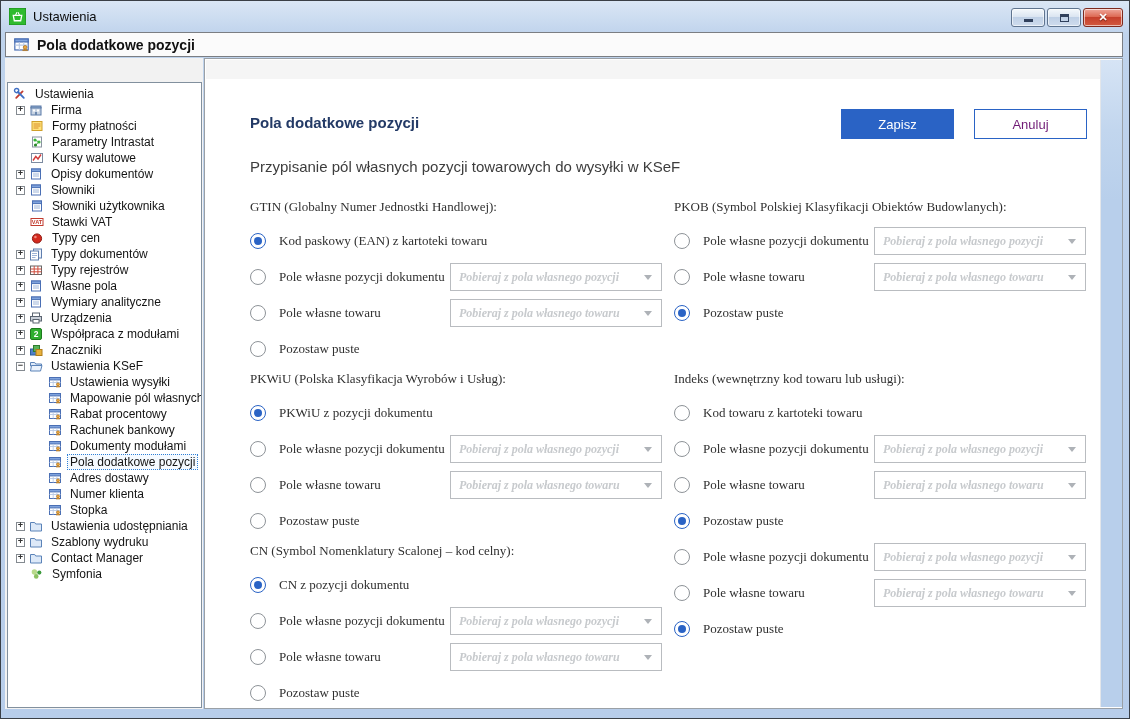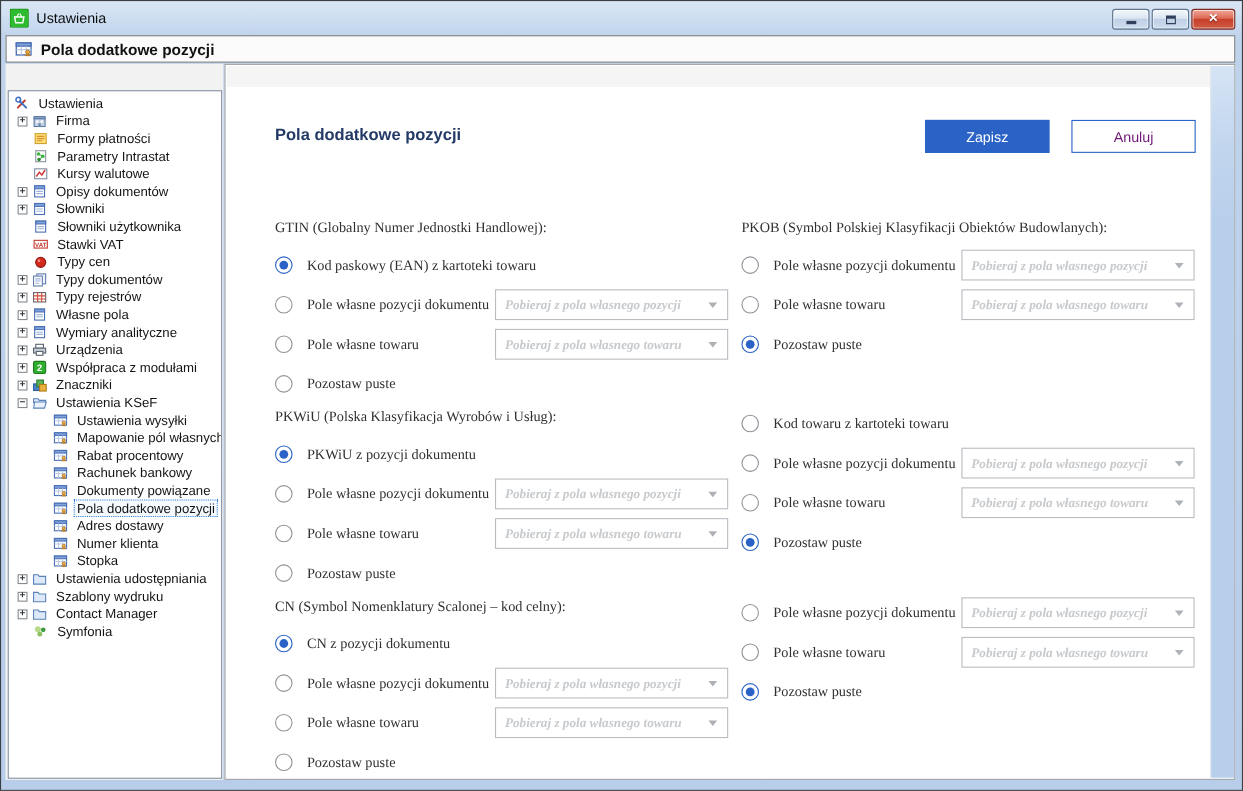--- a/index.html
+++ b/index.html
@@ -300,21 +300,21 @@
           <span class="tlabel">Rachunek bankowy</span>
         </div>
         <div class="tree-row lvl2">
           <span class="ticon14"><svg viewBox="0 0 14 14" width="100%" height="100%">
               <rect x="1.5" y="2.5" width="11" height="9" fill="#fff" stroke="#4a6fb4"></rect>
               <rect x="1.5" y="2.5" width="11" height="2.4" fill="#7fa3dd" stroke="#4a6fb4"></rect>
               <path d="M5.2 4.9v6.6M8.9 4.9v6.6M1.5 7.5h11" stroke="#b9c9e4" stroke-width=".9"></path>
               <circle cx="10" cy="9.3" r="1.5" fill="#eda83f" stroke="#a86f1f" stroke-width=".6"></circle>
               <path d="M8 12c.3-1.4 3.7-1.4 4 0z" fill="#eda83f" stroke="#a86f1f" stroke-width=".6"></path>
             </svg></span>
-          <span class="tlabel">Dokumenty powiązane</span>
+          <span class="tlabel">Dokumenty modułami</span>
         </div>
         <div class="tree-row lvl2 selected">
           <span class="ticon14"><svg viewBox="0 0 14 14" width="100%" height="100%">
               <rect x="1.5" y="2.5" width="11" height="9" fill="#fff" stroke="#4a6fb4"></rect>
               <rect x="1.5" y="2.5" width="11" height="2.4" fill="#7fa3dd" stroke="#4a6fb4"></rect>
               <path d="M5.2 4.9v6.6M8.9 4.9v6.6M1.5 7.5h11" stroke="#b9c9e4" stroke-width=".9"></path>
               <circle cx="10" cy="9.3" r="1.5" fill="#eda83f" stroke="#a86f1f" stroke-width=".6"></circle>
               <path d="M8 12c.3-1.4 3.7-1.4 4 0z" fill="#eda83f" stroke="#a86f1f" stroke-width=".6"></path>
             </svg></span>
           <span class="tlabel">Pola dodatkowe pozycji</span>
@@ -380,20 +380,21 @@
           <span class="tlabel">Symfonia</span>
         </div>
       </div>
   </div>
 
   <div class="main">
     <div class="main-strip"></div>
     <h1 class="page-title">Pola dodatkowe pozycji</h1>
     <div class="btn btn-save">Zapisz</div>
     <div class="btn btn-cancel">Anuluj</div>
+    <div class="section-title">Przypisanie pól własnych pozycji towarowych do wysyłki w KSeF</div>
     <div class="groups-grid">
         <section class="group">
           <h2 class="group-title">GTIN (Globalny Numer Jednostki Handlowej):</h2>
           <div class="opt">
             <span class="radio sel"></span>
             <span class="opt-label">Kod paskowy (EAN) z kartoteki towaru</span>
           </div>
           <div class="opt">
             <span class="radio"></span>
             <span class="opt-label">Pole własne pozycji dokumentu</span>
@@ -459,20 +460,21 @@
               <span class="ph">Pobieraj z pola własnego towaru</span>
               <span class="arr"></span>
             </div>
           </div>
           <div class="opt">
             <span class="radio"></span>
             <span class="opt-label">Pozostaw puste</span>
           </div>
         </section>
         <section class="group">
+          <h2 class="group-title">Indeks (wewnętrzny kod towaru lub usługi):</h2>
           <div class="opt">
             <span class="radio"></span>
             <span class="opt-label">Kod towaru z kartoteki towaru</span>
           </div>
           <div class="opt">
             <span class="radio"></span>
             <span class="opt-label">Pole własne pozycji dokumentu</span>
             <div class="combo">
               <span class="ph">Pobieraj z pola własnego pozycji</span>
               <span class="arr"></span>

